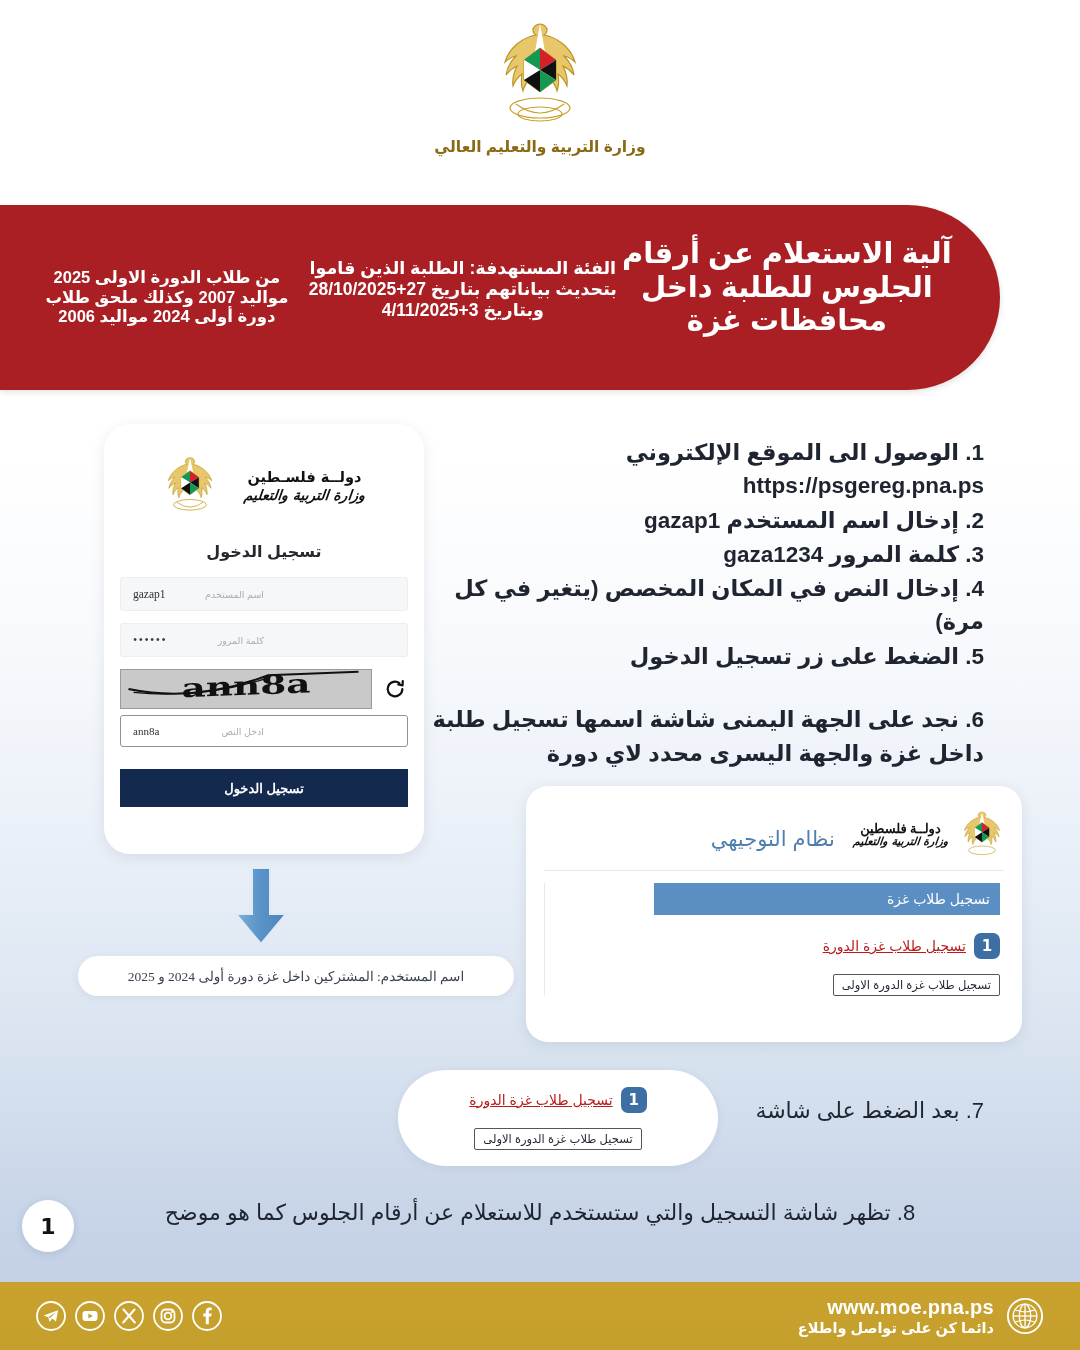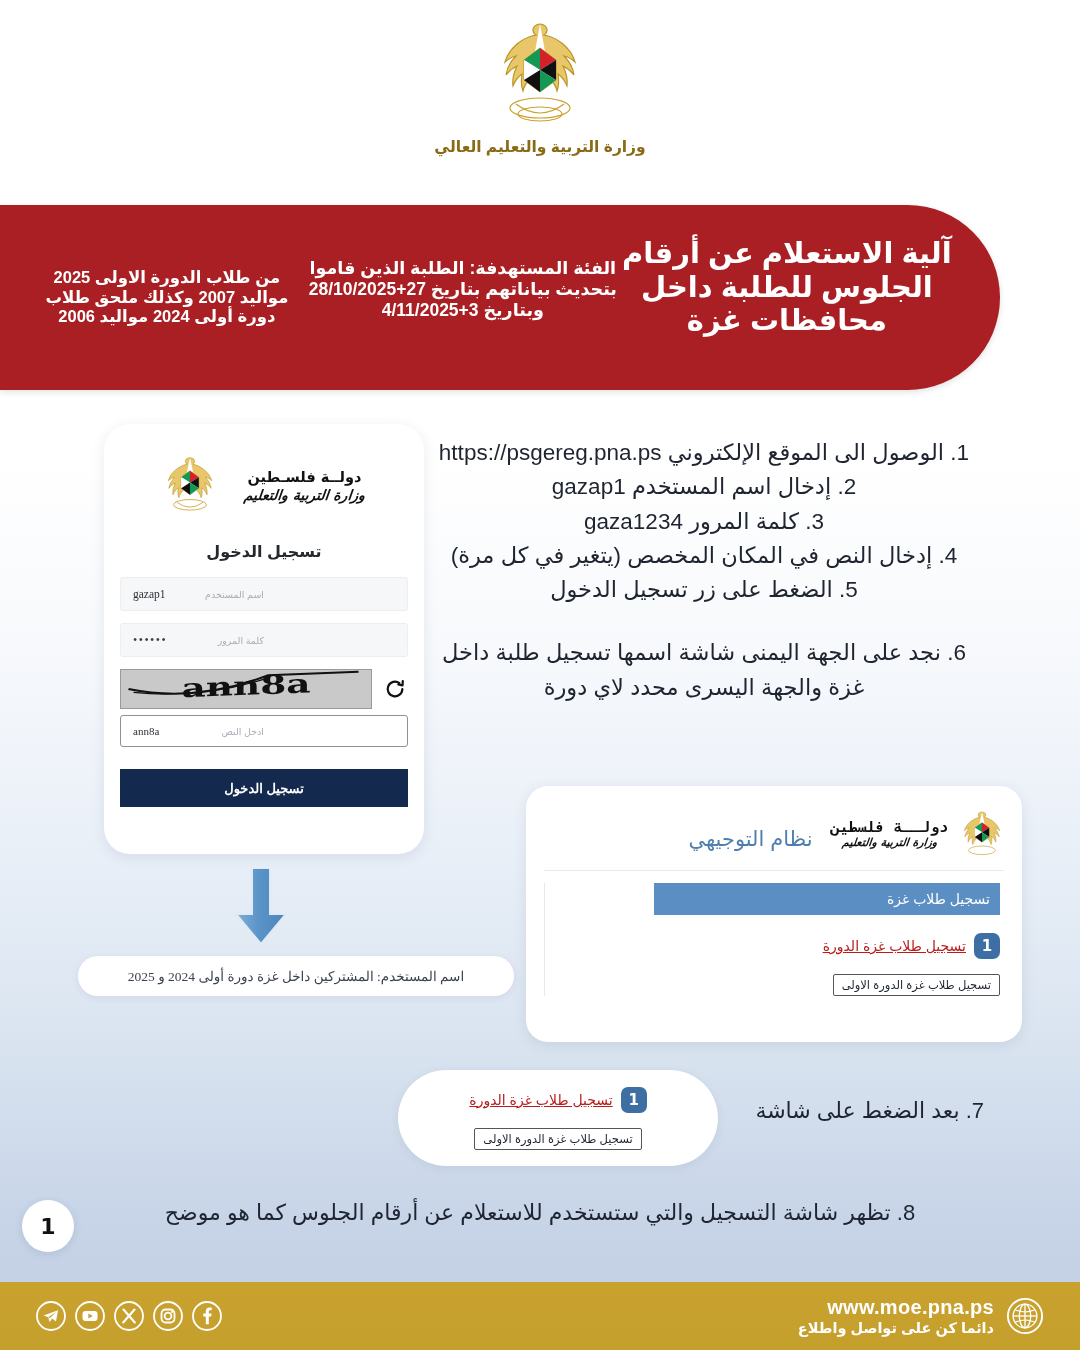--- a/index.html
+++ b/index.html
@@ -41,21 +41,21 @@
   .banner-title {
     font-size: 29px; font-weight: 700; letter-spacing: -.2px;
     margin-bottom: 20px; line-height: 1.15;
   }
   .banner-sub1 { font-size: 17.5px; font-weight: 700; margin-bottom: 16px; line-height: 1.2; }
   .banner-sub2 { font-size: 16.5px; font-weight: 700; line-height: 1.2; }
 
   
   .steps {
     position: absolute; top: 436px; right: 96px; width: 560px;
-    text-align: center; color: #1e2430;
+    text-align: right; color: #1e2430; font-weight: bold;
   }
   .step { font-size: 22.5px; line-height: 1.48; margin-bottom: 1px; direction: rtl; }
   .step-6 { margin-top: 30px; line-height: 1.52; }
 
   
   .login-card {
     position: absolute; top: 424px; left: 104px; width: 320px; height: 430px;
     background: #ffffff;
     border-radius: 26px;
     box-shadow: 0 3px 14px rgba(40,60,90,.10);
@@ -125,21 +125,21 @@
   
   .sys-card {
     position: absolute; left: 526px; top: 786px; width: 496px; height: 256px;
     background: #fff; border-radius: 22px; overflow: hidden;
     box-shadow: 0 3px 14px rgba(40,60,90,.10);
     padding: 14px 18px 0;
   }
   .sys-head { display: flex; align-items: center; justify-content: flex-start; gap: 12px; height: 70px; }
   .sys-head .emblem-xs { width: 44px; height: 58px; }
   .sys-brand { text-align: center; line-height: 1.1; }
-  .sys-brand .s1 { font-size: 15px; font-weight: 700; letter-spacing: 3.5px; color: #111; font-family: Liberation Mono, monospace; }
+  .sys-brand .s1 { font-size: 13px; font-weight: 700; letter-spacing: 3.5px; color: #111; font-family: Liberation Serif, serif; }
   .sys-brand .s2 { font-size: 11px; font-weight: 700; color: #111; font-family: "DejaVu Serif", serif; font-style: italic; transform: skewX(-6deg); }
   .sys-sysname { font-size: 21px; color: #4f7fae; font-weight: 400; margin-right: 6px; margin-top: 8px; }
   .sys-body { border-top: 1px solid #e6e9ee; padding-top: 12px; display: flex; }
   .sys-left { flex: 0 0 110px; border-left: 1px solid #e6e9ee; }
   .sys-right { flex: 1; padding-right: 4px; }
   .sys-bluebar {
     background: #5b8fc4; color: #fff; height: 32px;
     display: flex; align-items: center; justify-content: flex-start;
     padding: 0 10px; font-size: 14px;
   }

